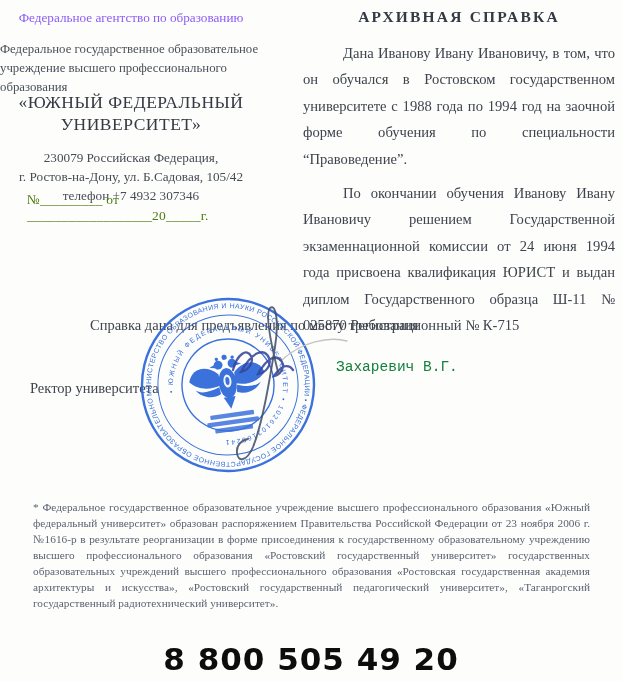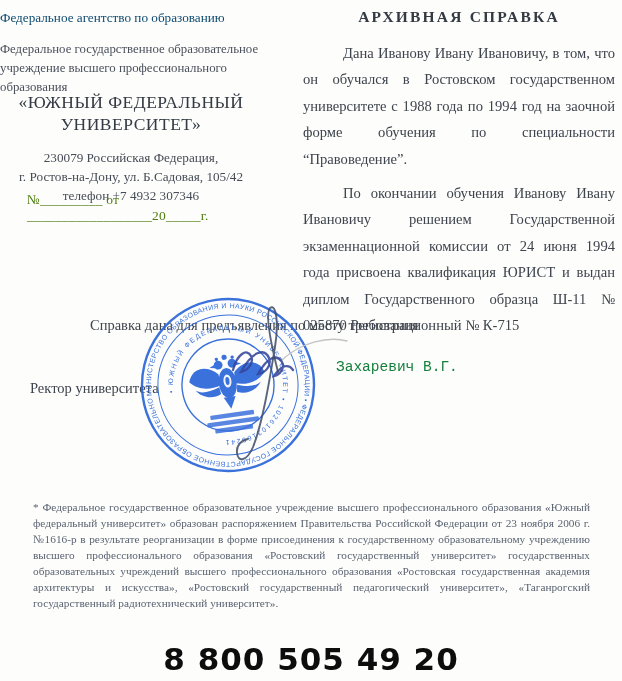--- a/index.html
+++ b/index.html
@@ -4,21 +4,21 @@
 <style>
   html,body{margin:0;padding:0;background:#ffffff;}
   .page{
     position:relative;width:622px;height:681px;overflow:hidden;
     background:#fdfdfc;
     font-family:"Liberation Serif","DejaVu Serif",serif;
     color:#3e444d;
   }
   
   .letterhead{position:absolute;left:0;top:0;width:262px;}
-  .lh-agency{position:absolute;left:0;top:10px;width:262px;text-align:left;font-size:13.2px;color:#0c4a6e;}
+  .lh-agency{position:absolute;left:0;top:10px;width:262px;text-align:center;font-size:13.2px;color:#8b5cf6;}
   .lh-inst{position:absolute;left:0;top:40px;width:262px;text-align:left;font-size:12.8px;line-height:1.5;color:#4a505a;}
   .lh-uni{position:absolute;left:0;top:92px;width:262px;text-align:center;font-size:17.5px;line-height:1.25;font-weight:normal;letter-spacing:.5px;color:#343a43;}
   .lh-addr{position:absolute;left:0;top:148px;width:262px;text-align:center;font-size:13.2px;line-height:1.45;color:#464c55;}
   .lh-num{position:absolute;left:27px;top:192px;width:260px;font-size:13.5px;color:#4d7c0f;letter-spacing:.2px;}
   
   .right-col{position:absolute;left:303px;top:8px;width:312px;}
   .cert-title{margin:0;text-align:center;font-size:15.5px;font-weight:bold;letter-spacing:2.2px;color:#343a43;}
   .body-p{margin:0;margin-top:14px;text-align:justify;text-indent:40px;font-size:14.6px;line-height:26.4px;color:#3e444d;}
   .body-p + .body-p{margin-top:8px;}
   

